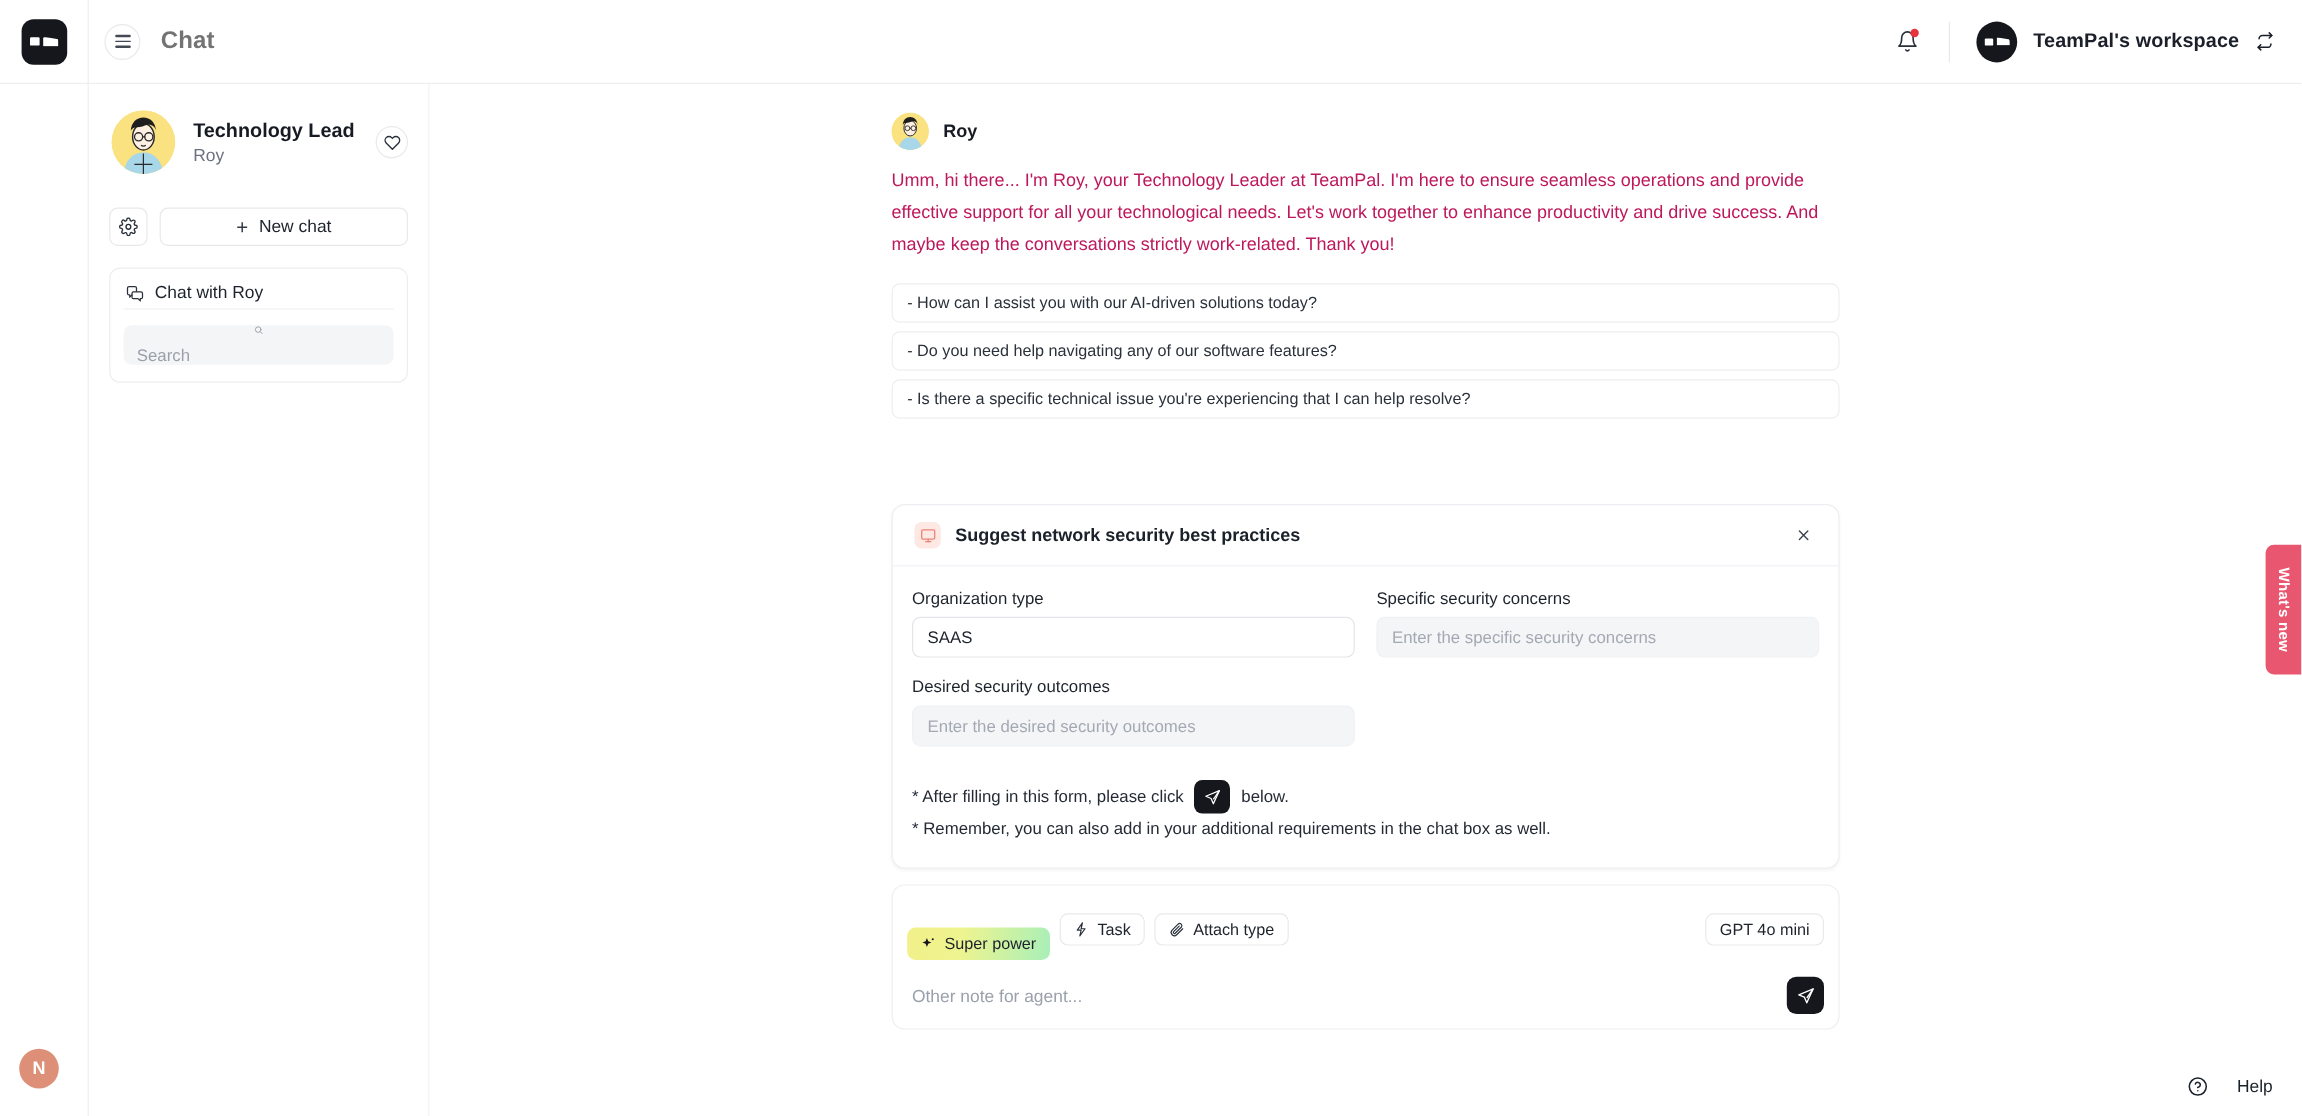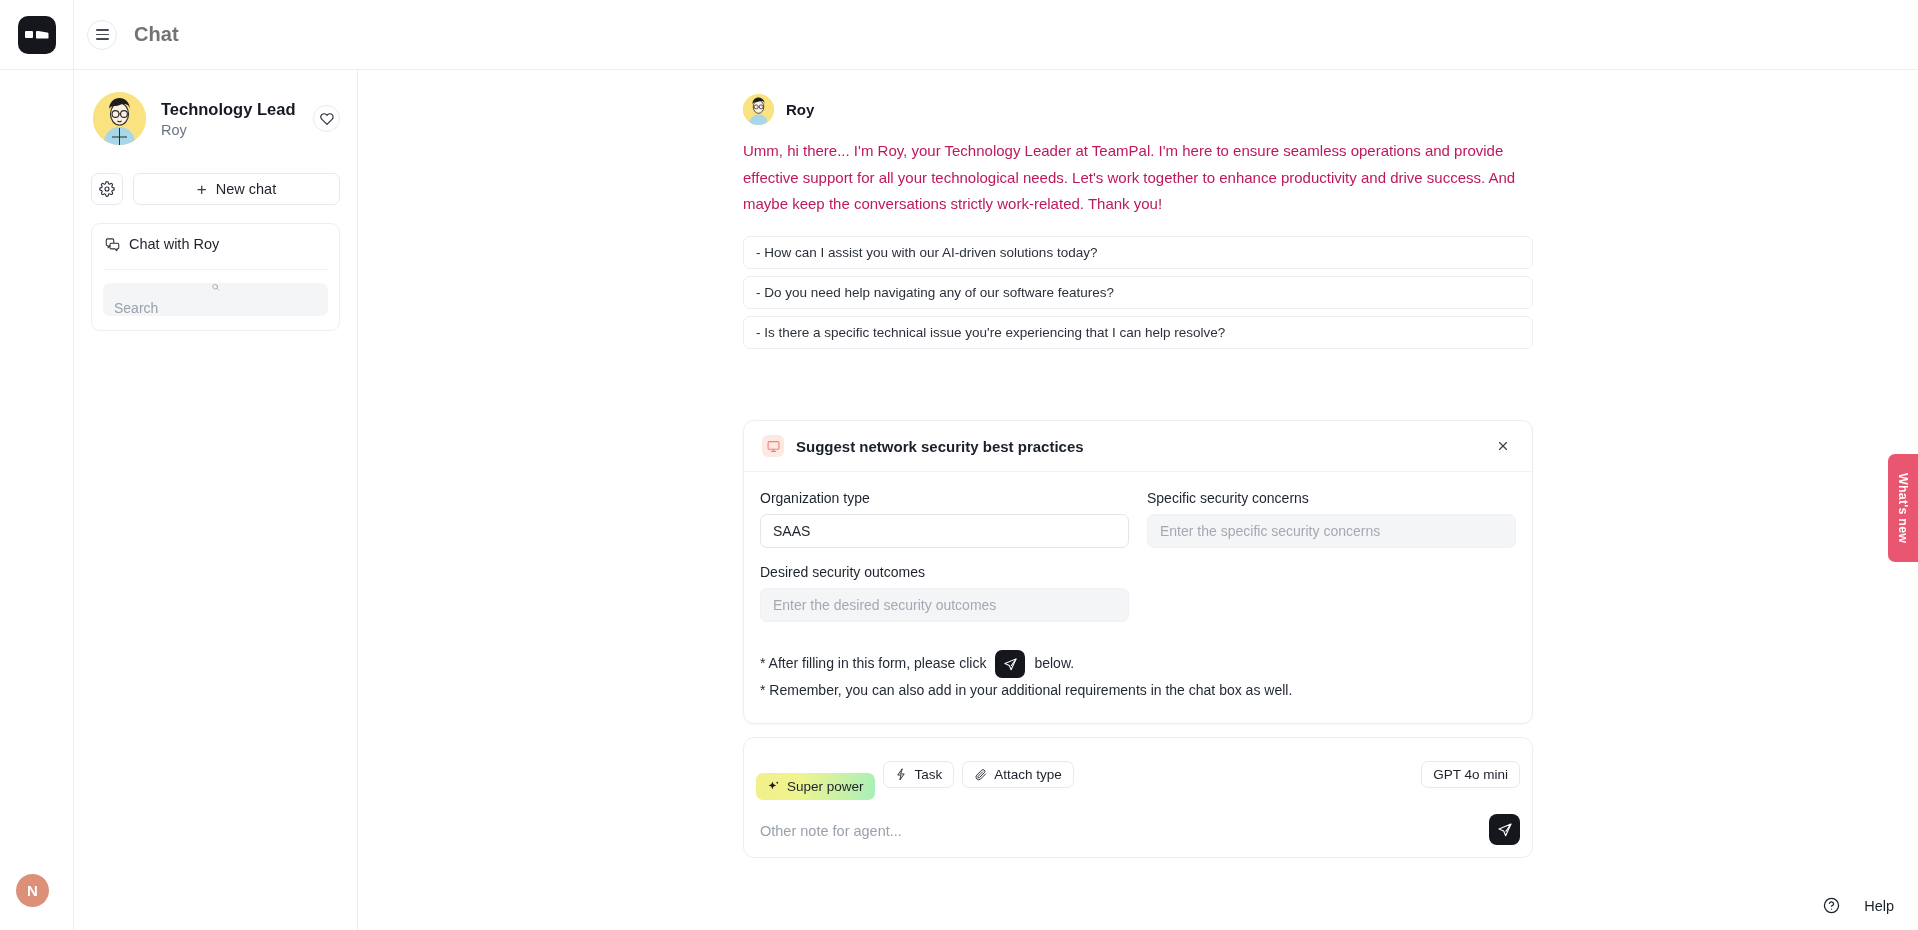--- a/index.html
+++ b/index.html
@@ -83,21 +83,21 @@
     width: 32px; height: 32px; border-radius: 7px; border: 1px solid #e7e9ec; background: #fff;
     display: flex; align-items: center; justify-content: center; cursor: pointer; flex: 0 0 32px;
   }
   .new-chat-btn {
     flex: 1; height: 32px; border-radius: 7px; border: 1px solid #e7e9ec; background: #fff;
     display: flex; align-items: center; justify-content: center; gap: 9px;
     font-size: 14.5px; color: #1d222b; cursor: pointer;
   }
   .plus { font-size: 17px; line-height: 1; color: #333a45; font-weight: 400; }
   .chat-card { margin-top: 18px; border: 1px solid #eceef1; border-radius: 9px; padding: 12px 11px 14px 11px; background: #fff; }
-  .chat-card-head { display: flex; align-items: center; gap: 9px; font-size: 14.5px; color: #1d222b; padding: 0 2px 17px 2px; border-bottom: 1px solid #f0f1f4; }
+  .chat-card-head { display: flex; align-items: center; gap: 9px; font-size: 14.5px; color: #1d222b; padding: 0 2px 5px 2px; border-bottom: 1px solid #f0f1f4; }
   .search-box {
     margin-top: 13px; height: 33px; border-radius: 7px; background: #f4f5f7;
     display: flex; align-items: center; gap: 9px; padding: 0 11px; cursor: text; flex-direction: column;
   }
   .search-box input {
     border: 0; background: transparent; outline: none; width: 100%;
     font-family: inherit; font-size: 14px; color: #1d222b;
   }
   .search-box input::placeholder { color: #9aa1ab; }
 
@@ -187,20 +187,43 @@
         <span class="logo-flag"></span>
       </div>
     </div>
     <div class="hamburger">
       <span></span>
       <span></span>
       <span></span>
     </div>
     <div class="page-title">Chat</div>
 
+    <div class="topbar-right">
+      <div class="bell-wrap">
+        <svg width="19" height="19" viewBox="0 0 24 24" fill="none" stroke="#2b313b" stroke-width="1.7" stroke-linecap="round" stroke-linejoin="round">
+          <path d="M18 8A6 6 0 0 0 6 8c0 7-3 9-3 9h18s-3-2-3-9"></path>
+          <path d="M13.73 21a2 2 0 0 1-3.46 0"></path>
+        </svg>
+        <span class="bell-dot"></span>
+      </div>
+      <div class="vdiv"></div>
+      <div class="ws">
+        <div class="ws-avatar">
+          <span class="logo-sq"></span>
+          <span class="logo-flag"></span>
+        </div>
+        <div class="ws-name">TeamPal's workspace</div>
+        <svg width="17" height="17" viewBox="0 0 24 24" fill="none" stroke="#1a1f29" stroke-width="1.8" stroke-linecap="round" stroke-linejoin="round">
+          <path d="M17 2l3 3-3 3"></path>
+            <path d="M20 5H9a4 4 0 0 0-4 4"></path>
+          <path d="M7 22l-3-3 3-3"></path>
+            <path d="M4 19h11a4 4 0 0 0 4-4"></path>
+        </svg>
+      </div>
+    </div>
   </div>
 
   <div class="body">
 
     <div class="rail">
       <div class="rail-avatar">N</div>
     </div>
 
     <div class="sidebar">
       <div class="agent-head">

